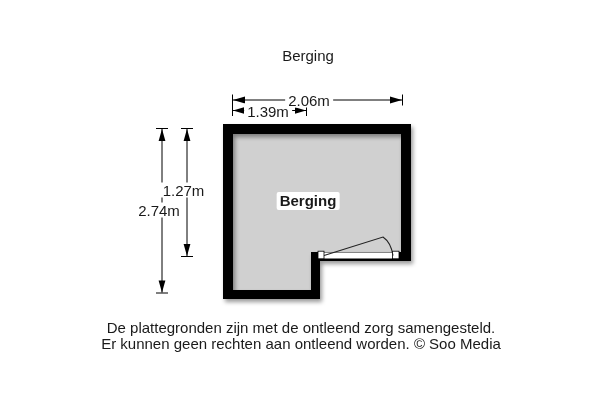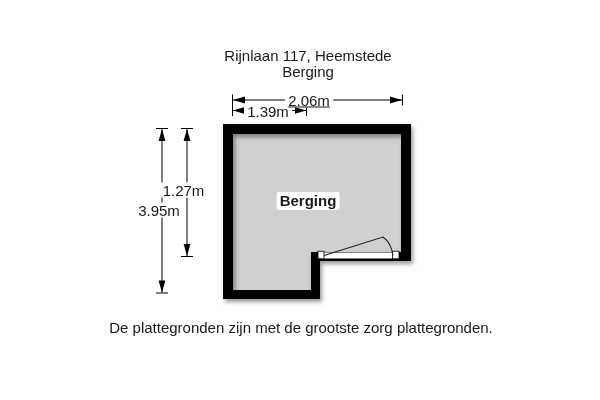--- a/index.html
+++ b/index.html
@@ -28,21 +28,21 @@
   .dim-label{
     position:absolute;
     transform:translate(-50%,-50%);
     background:var(--background,#fff);
     font-size:15px;line-height:15px;
     padding:0 3px;
     white-space:nowrap;
     color:var(--text,#1a1a1a);
     z-index:2;
   }
-  .dim-label.top2{z-index:3;text-decoration:underline;}
+  .dim-label.top2{z-index:3;}
   .room-label{
     position:absolute;left:308px;top:201px;
     transform:translate(-50%,-50%);
     background:var(--background,#fff);
     font-size:15px;font-weight:700;line-height:16px;
     padding:1px 3px;border-radius:2px;
     color:var(--text,#1a1a1a);
     white-space:nowrap;
     z-index:2;
   }
@@ -103,28 +103,28 @@
     <g stroke="var(--line)" stroke-width="1">
       <line x1="181" y1="128.5" x2="193" y2="128.5"></line>
       <line x1="181" y1="256.5" x2="193" y2="256.5"></line>
       <line x1="187" y1="129" x2="187" y2="256"></line>
       <path d="M187,129 L183.6,141 L190.4,141 Z" fill="var(--line)" stroke="none"></path>
       <path d="M187,256 L183.6,244 L190.4,244 Z" fill="var(--line)" stroke="none"></path>
     </g>
   </svg>
 
   <div class="title-block">
-    <div>Rijnlaan 117, Heemstede</div>
     <div>Berging</div>
   </div>
 
   <div class="dim-label" style="left:268px;top:110.5px">1.39m</div>
   <div class="dim-label top2" style="left:309px;top:100px">2.06m</div>
   <div class="dim-label" style="left:183.5px;top:190px">1.27m</div>
-  <div class="dim-label" style="left:159px;top:209.5px">3.95m</div>
+  <div class="dim-label" style="left:159px;top:209.5px">2.74m</div>
 
   <div class="room-label">Berging</div>
 
   <div class="footer-block">
-    <div>De plattegronden zijn met de grootste zorg plattegronden.</div>
+    <div>De plattegronden zijn met de ontleend zorg samengesteld.</div>
+    <div>Er kunnen geen rechten aan ontleend worden. © Soo Media</div>
   </div>
 
 </div>
 
 </body></html>

